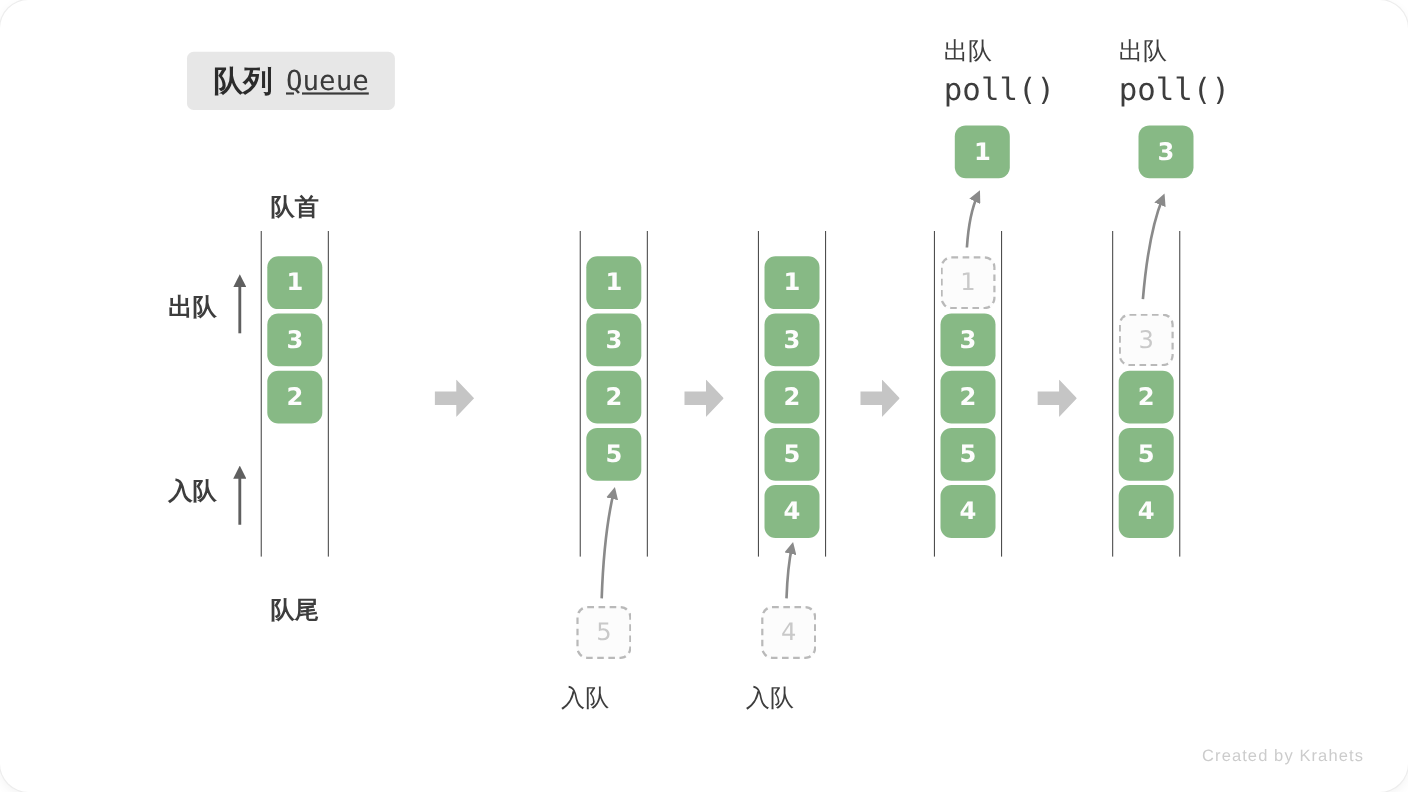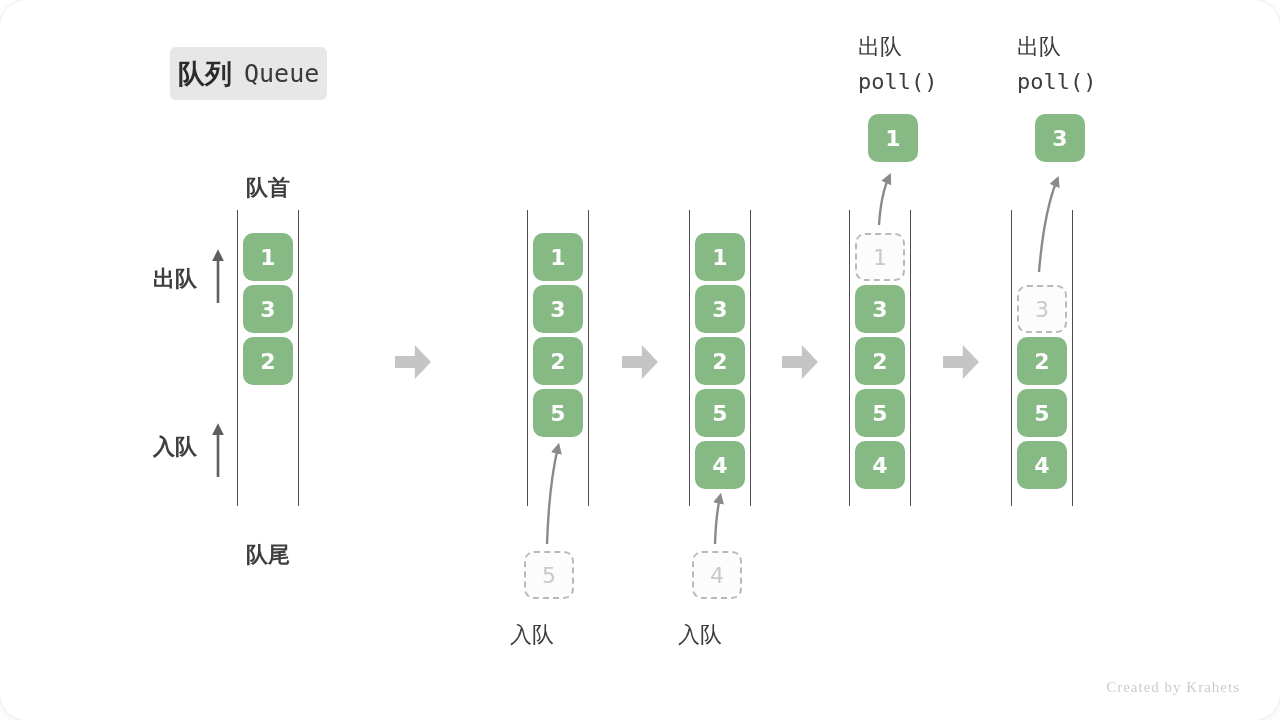--- a/index.html
+++ b/index.html
@@ -7,25 +7,25 @@
     --block-arrow:#c5c5c5; --curve-arrow:#8a8a8a; --label-arrow:#5f5f5f; --text-dark:#3d3d3d;
     --accent-green:#62a457; --badge-bg:#e7e7e7; --watermark:#cccccc; --wall:#4e4e4e;
   }
   *{margin:0;padding:0;box-sizing:border-box;}
   body{background:#ffffff;font-family:"Liberation Sans",sans-serif;}
   .canvas{
     position:relative;width:1280px;height:720px;background:#ffffff;border-radius:26px;
     box-shadow:0 0 0 1px #ededed,0 3px 10px rgba(0,0,0,0.05);overflow:hidden;
   }
   .badge{
-    position:absolute;left:170px;top:47px;height:53px;padding:0 8px;background:var(--badge-bg);
+    position:absolute;left:170px;top:47px;height:53px;padding:0 24px;background:var(--badge-bg);
     border-radius:6px;display:flex;align-items:center;gap:12px;
   }
   .badge .zh{font-size:27px;font-weight:bold;color:#2b2b2b;}
-  .badge .en{font-size:25px;color:#3a3a3a;font-family:"DejaVu Sans Mono",monospace;}
+  .badge .en{font-size:25px;color:#3a3a3a;font-family:"DejaVu Sans Mono",monospace;text-decoration:underline;}
   .cjk-label{position:absolute;font-size:22px;font-weight:bold;color:var(--text-dark);}
   .col-cap{width:62px;text-align:center;}
   .column{
     position:absolute;top:210px;width:62px;height:296px;
     border-left:1.5px solid var(--wall);border-right:1.5px solid var(--wall);
   }
   .box{
     position:absolute;left:50%;transform:translateX(-50%);width:50px;height:48px;border-radius:10px;
     display:flex;align-items:center;justify-content:center;
     font-family:"DejaVu Sans",sans-serif;font-size:22px;
@@ -37,29 +37,29 @@
     font-family:"DejaVu Sans",sans-serif;font-size:22px;
   }
   .free-box.solid{background:var(--box-green);color:var(--box-text);font-weight:bold;}
   .free-box.dashed{background:#fcfcfc;border:2.5px dashed var(--dashed-border);color:var(--dashed-text);}
   .block-arrow{
     position:absolute;width:36px;height:34px;background:var(--block-arrow);
     clip-path:polygon(0% 32%,55% 32%,55% 0%,100% 50%,55% 100%,55% 68%,0% 68%);
   }
   .annot{position:absolute;color:var(--text-dark);}
   .annot .l1{font-size:22px;line-height:34px;}
-  .annot .l2{font-size:22px;line-height:36px;font-family:"DejaVu Sans Mono",monospace;}
+  .annot .l2{font-size:28px;line-height:36px;font-family:"DejaVu Sans Mono",monospace;}
   .annot .arg{color:var(--accent-green);font-weight:bold;}
   .overlay{position:absolute;left:0;top:0;pointer-events:none;}
   .curve{stroke:var(--curve-arrow);stroke-width:2.4;fill:none;}
   .straight{stroke:var(--label-arrow);stroke-width:2.6;fill:none;}
   .mk-gray{fill:var(--curve-arrow);}
   .mk-dark{fill:var(--label-arrow);}
   .watermark{
-    position:absolute;right:40px;bottom:24px;font-family:Liberation Serif, serif;
+    position:absolute;right:40px;bottom:24px;font-family:Liberation Sans, sans-serif;
     font-size:15px;color:var(--watermark);letter-spacing:1px;
   }
 </style>
 </head>
 <body>
 
 <div class="canvas">
 
   <div class="badge">
     <span class="zh">队列</span>

